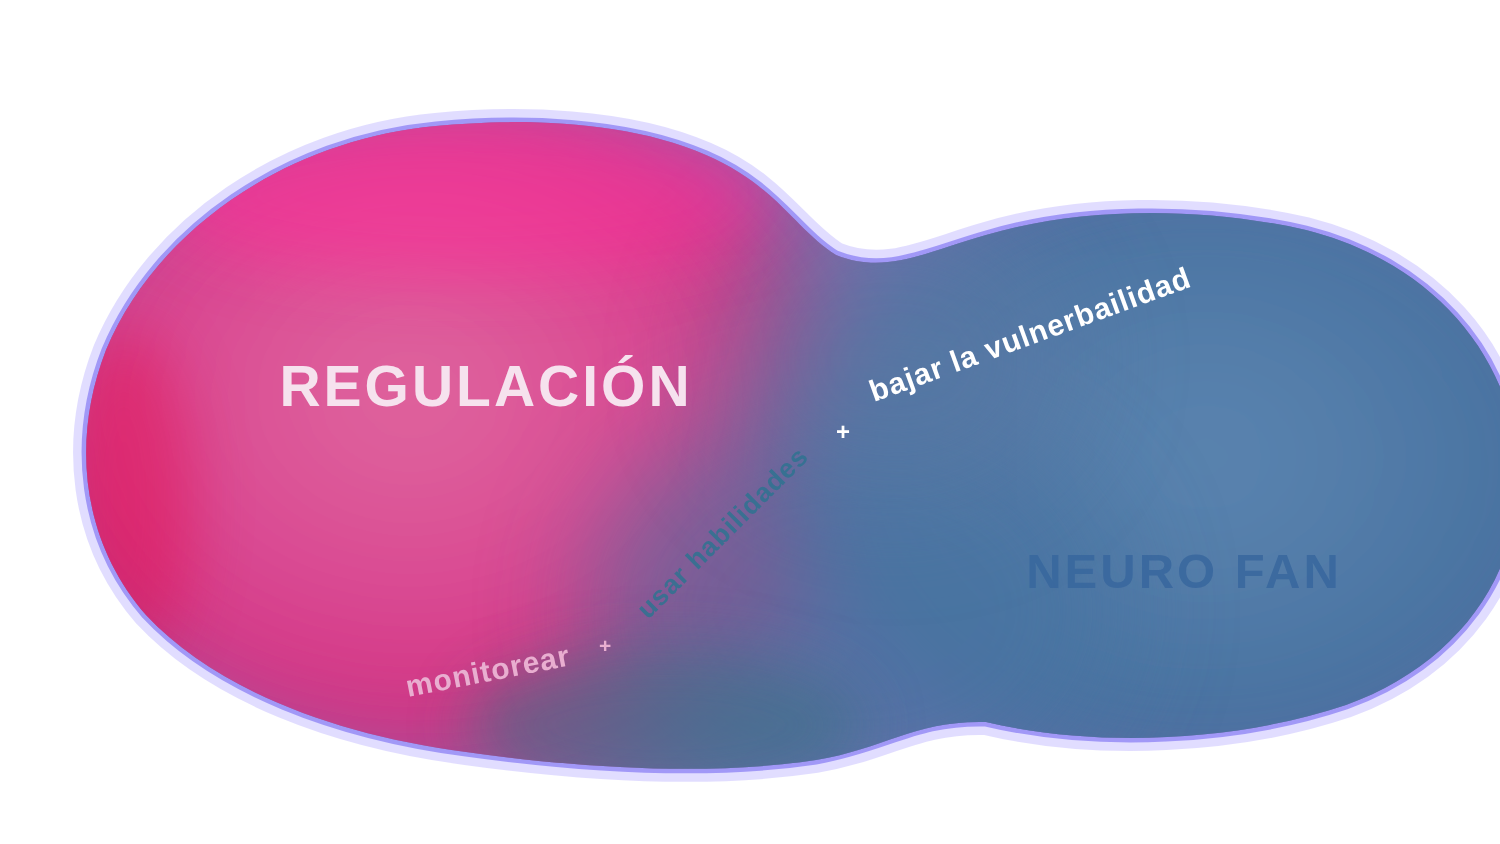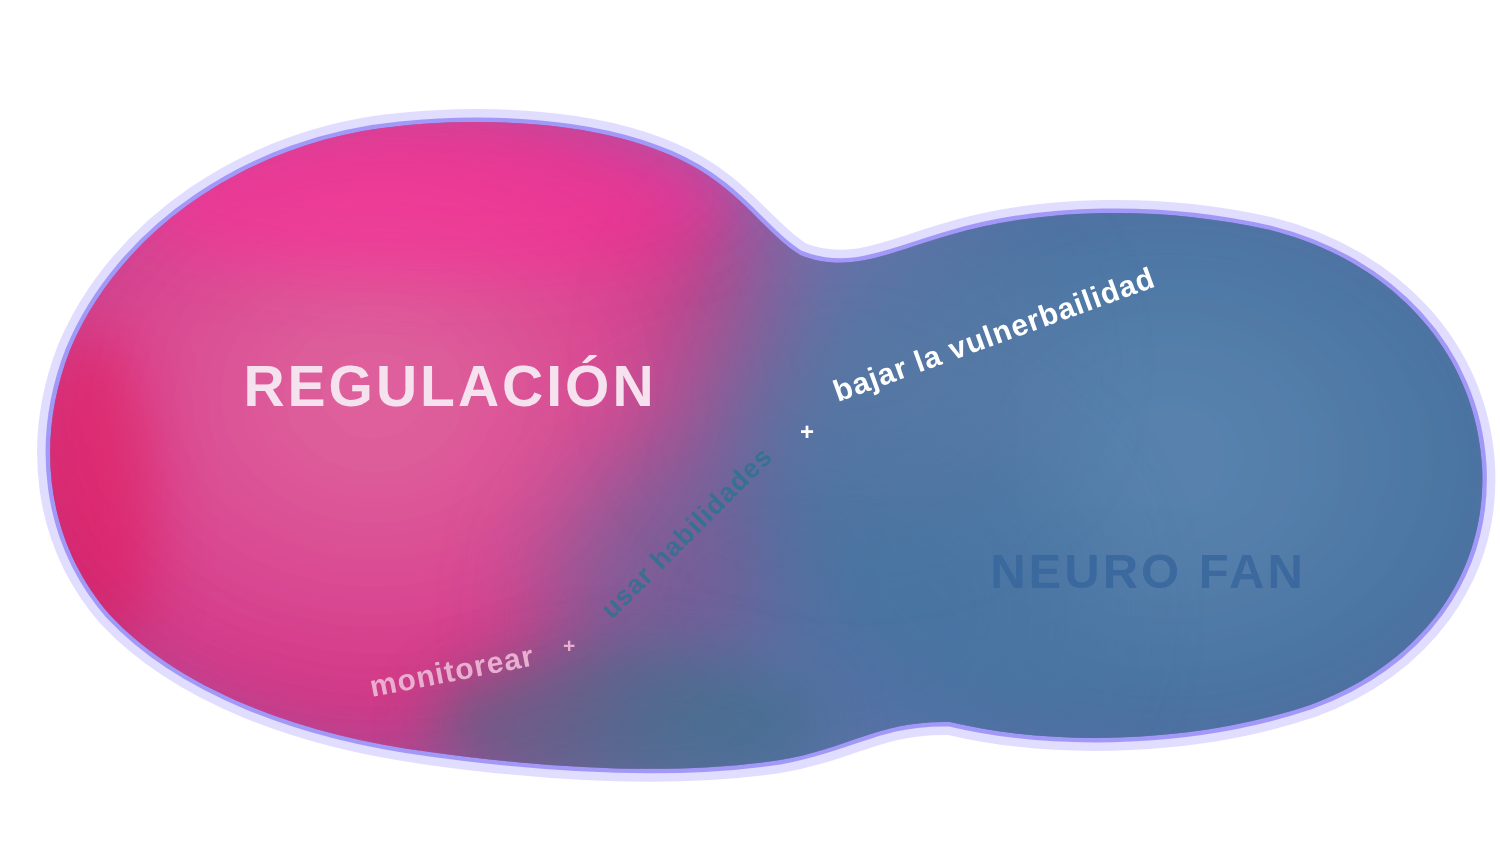--- a/index.html
+++ b/index.html
@@ -9,20 +9,21 @@
     height: 844px;
     background: #ffffff;
     overflow: hidden;
     font-family: "Liberation Sans", sans-serif;
   }
   .canvas {
     position: relative;
     width: 1188px;
     height: 844px;
     background: #ffffff;
+    padding-left: 36px;
   }
   svg { display: block; }
   text {
     font-family: "Liberation Sans", sans-serif;
     font-weight: 700;
     user-select: none;
   }
   .big-label   { letter-spacing: 3px; }
   .annotation  { letter-spacing: 1px; }
 </style>

